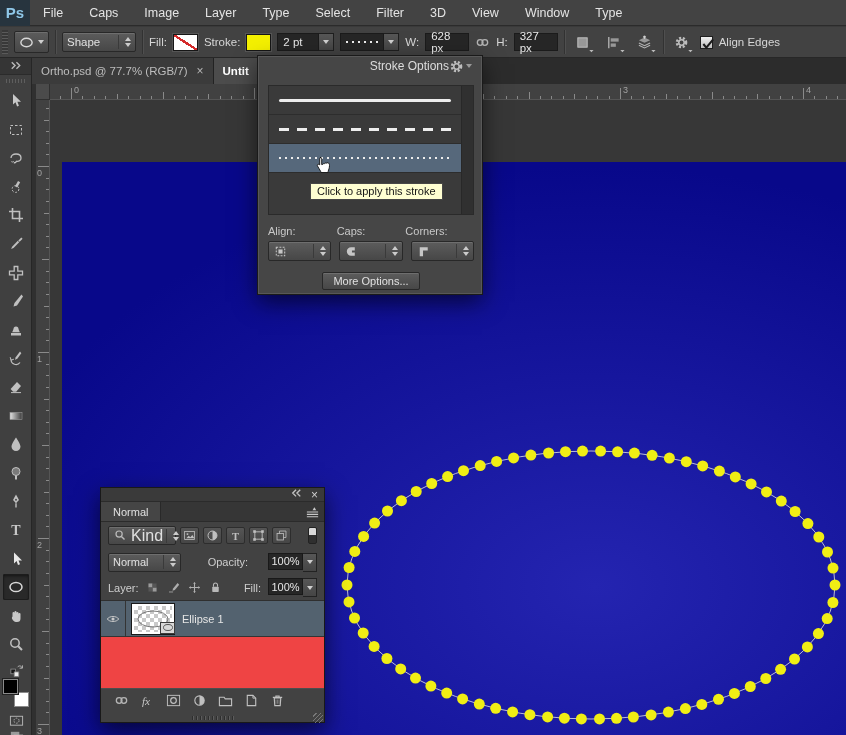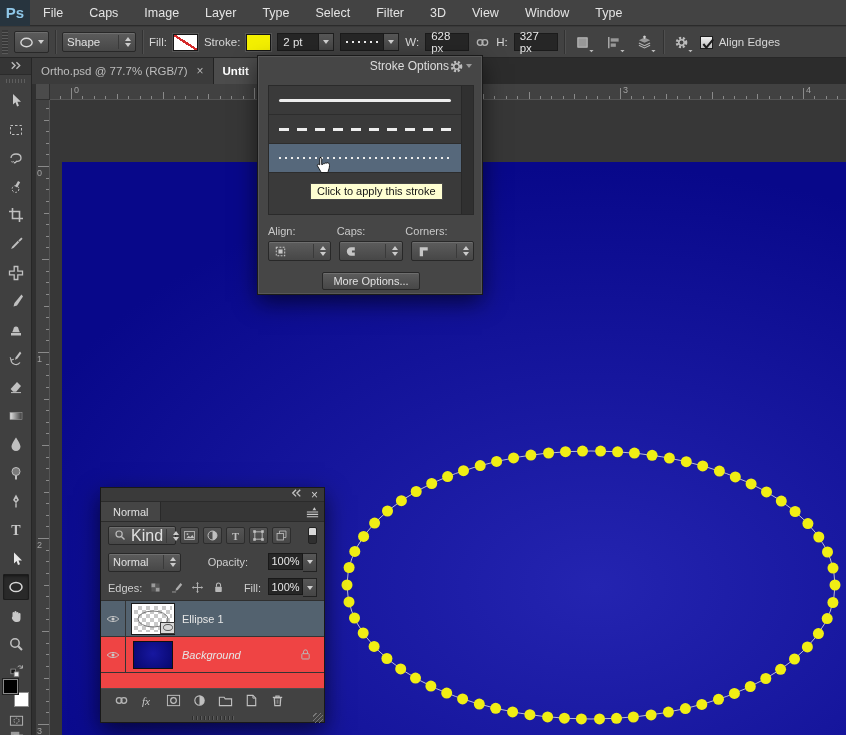--- a/index.html
+++ b/index.html
@@ -820,21 +820,21 @@
       </span>
       <span class="plabel" style="margin-left:7px">Opacity:</span>
       <span class="combo">
           <span class="valbox">100%</span>
           <span class="darbtn2">
             <span class="dar"></span>
           </span>
         </span>
     </div>
     <div class="lp-row lp-lock">
-      <span class="plabel">Edges:</span>
+      <span class="plabel">Layer:</span>
       <span id="lockicons" style="display:flex;gap:8px">
           <span class="icn">
             <svg viewBox="0 0 16 16" width="13" height="13">
               <rect x="3" y="3" width="5" height="5" fill="#9a9a9a"></rect>
               <rect x="8" y="8" width="5" height="5" fill="#9a9a9a"></rect>
               <rect x="8" y="3" width="5" height="5" fill="#565656"></rect>
               <rect x="3" y="8" width="5" height="5" fill="#565656"></rect>
             </svg>
           </span>
           <span class="icn">
@@ -879,38 +879,20 @@
               <ellipse cx="19" cy="13" rx="15" ry="8" fill="none" stroke="#777" stroke-width="1"></ellipse>
             </svg>
             <span class="pathbadge">
               <svg width="12" height="9" viewBox="0 0 12 9">
                 <ellipse cx="6" cy="4.5" rx="4.5" ry="3" fill="none" stroke="#555"></ellipse>
               </svg>
             </span>
           </span>
           <span class="lname">Ellipse 1</span>
         </div>
-        <div class="lrow">
-          <span class="eyebox">
-            <span class="icn">
-              <svg viewBox="0 0 16 16" width="14" height="14">
-                <path d="M1.5 8c2.4-3.8 10.6-3.8 13 0-2.4 3.8-10.6 3.8-13 0z" fill="none" stroke="#cacaca" stroke-width="1.1"></path>
-                <circle cx="8" cy="8" r="1.8" fill="#cacaca"></circle>
-              </svg>
-            </span>
-          </span>
-          <span class="thumb bluefill"></span>
-          <span class="lname it">Background</span>
-          <span class="icn mla" style="margin-right: 12px;">
-            <svg viewBox="0 0 16 16" width="13" height="13">
-              <rect x="3.5" y="7" width="9" height="6.5" rx=".8" fill="none" stroke="#b9b9b9" stroke-width="1.2"></rect>
-              <path d="M5.5 7V4.8a2.5 2.5 0 0 1 5 0V7" fill="none" stroke="#b9b9b9" stroke-width="1.2"></path>
-            </svg>
-          </span>
-        </div>
       </div>
     <div class="lp-actions" id="lpactions">
         <span class="icn">
           <svg viewBox="0 0 16 16" width="15" height="15">
             <circle cx="5.5" cy="8" r="3" fill="none" stroke="#b5b5b5" stroke-width="1.4"></circle>
             <circle cx="10.5" cy="8" r="3" fill="none" stroke="#b5b5b5" stroke-width="1.4"></circle>
           </svg>
         </span>
         <span class="icn">
           <svg viewBox="0 0 16 16" width="15" height="15">

